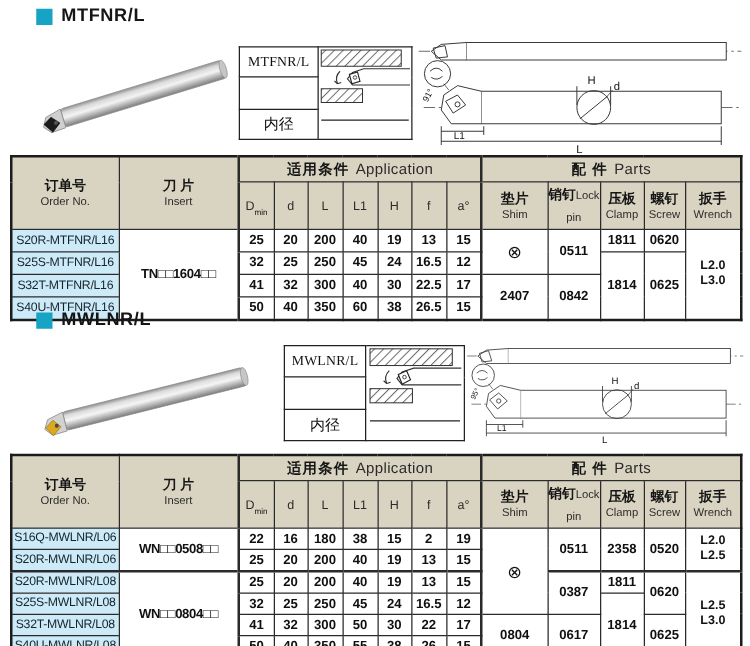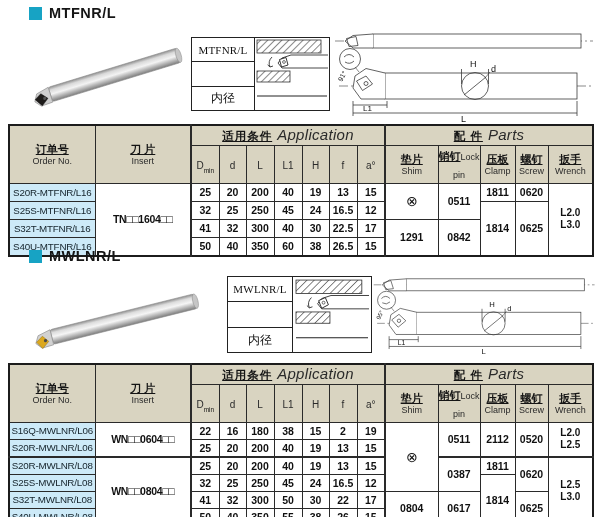--- a/index.html
+++ b/index.html
@@ -17,24 +17,24 @@
   .infobox{border-collapse:collapse;table-layout:fixed;background:#fff;}
   .infobox td{border:1px solid #222;padding:0;text-align:center;vertical-align:middle;
     font-family:"Liberation Serif",serif;font-size:11.5px;color:#111;}
   .infobox .model-cell{font-size:11px;letter-spacing:.2px;}
   .infobox .diagram-cell{padding:0;}
 
   
   .dtable{border-collapse:collapse;table-layout:fixed;width:584px;background:#fff;border:2px solid #1c1c1c;}
   .dtable th,.dtable td{border:1px solid #2a2a2a;padding:0;text-align:center;vertical-align:middle;line-height:1.15;}
   .dtable th{background:#d9d4c1;font-weight:normal;}
-  .dtable .h-zh{font-size:11px;font-weight:bold;color:#151515;text-decoration:underline;}
+  .dtable .h-zh{font-size:11px;font-weight:bold;color:#151515;}
   .dtable .h-en{font-size:9px;color:#2a2a2a;}
   .dtable .grp .h-zh{display:inline;font-size:11.5px;letter-spacing:1px;}
-  .dtable .grp .h-en{display:inline;font-size:15px;margin-left:5px;letter-spacing:.3px;font-style:italic;}
+  .dtable .grp .h-en{display:inline;font-size:12px;margin-left:5px;letter-spacing:.3px;}
   .dtable .sub-row th{height:30px;}
   .dtable .grp-row th{height:19px;}
   .num{font-size:10.5px;font-weight:bold;color:#101010;}
   .ordercell{background:#cdeaf8;font-size:9.8px;color:#15232b;letter-spacing:-.2px;}
   .insertcell{font-size:10.5px;font-weight:bold;letter-spacing:-.3px;}
   .shimsym{font-size:14px;font-weight:normal;}
   .wrench div{font-size:10px;font-weight:bold;line-height:1.25;}
   .bl2{border-left-width:2px !important;}
   .t1 td{height:17px;}
   .t2 td{height:16px;}
@@ -233,21 +233,21 @@
   </tr>
   <tr>
     <td class="ordercell">S32T-MTFNR/L16</td>
     <td class="num bl2">41</td>
     <td class="num">32</td>
     <td class="num">300</td>
     <td class="num">40</td>
     <td class="num">30</td>
     <td class="num">22.5</td>
     <td class="num">17</td>
-    <td rowspan="2" class="num bl2">1291</td>
+    <td rowspan="2" class="num bl2">2407</td>
     <td rowspan="2" class="num">0842</td>
   </tr>
   <tr>
     <td class="ordercell">S40U-MTFNR/L16</td>
     <td class="num bl2">50</td>
     <td class="num">40</td>
     <td class="num">350</td>
     <td class="num">60</td>
     <td class="num">38</td>
     <td class="num">26.5</td>
@@ -399,31 +399,31 @@
           <div class="h-zh">螺钉</div>
           <div class="h-en">Screw</div>
         </th>
     <th>
           <div class="h-zh">扳手</div>
           <div class="h-en">Wrench</div>
         </th>
   </tr>
   <tr>
     <td class="ordercell">S16Q-MWLNR/L06</td>
-    <td rowspan="2" class="insertcell">WN□□0604□□</td>
+    <td rowspan="2" class="insertcell">WN□□0508□□</td>
     <td class="num bl2">22</td>
     <td class="num">16</td>
     <td class="num">180</td>
     <td class="num">38</td>
     <td class="num">15</td>
     <td class="num">2</td>
     <td class="num">19</td>
     <td rowspan="4" class="shimsym bl2">⊗</td>
     <td rowspan="2" class="num">0511</td>
-    <td rowspan="2" class="num">2112</td>
+    <td rowspan="2" class="num">2358</td>
     <td rowspan="2" class="num">0520</td>
     <td rowspan="2" class="wrench">
       <div>L2.0</div>
       <div>L2.5</div>
     </td>
   </tr>
   <tr>
     <td class="ordercell">S20R-MWLNR/L06</td>
     <td class="num bl2">25</td>
     <td class="num">20</td>

